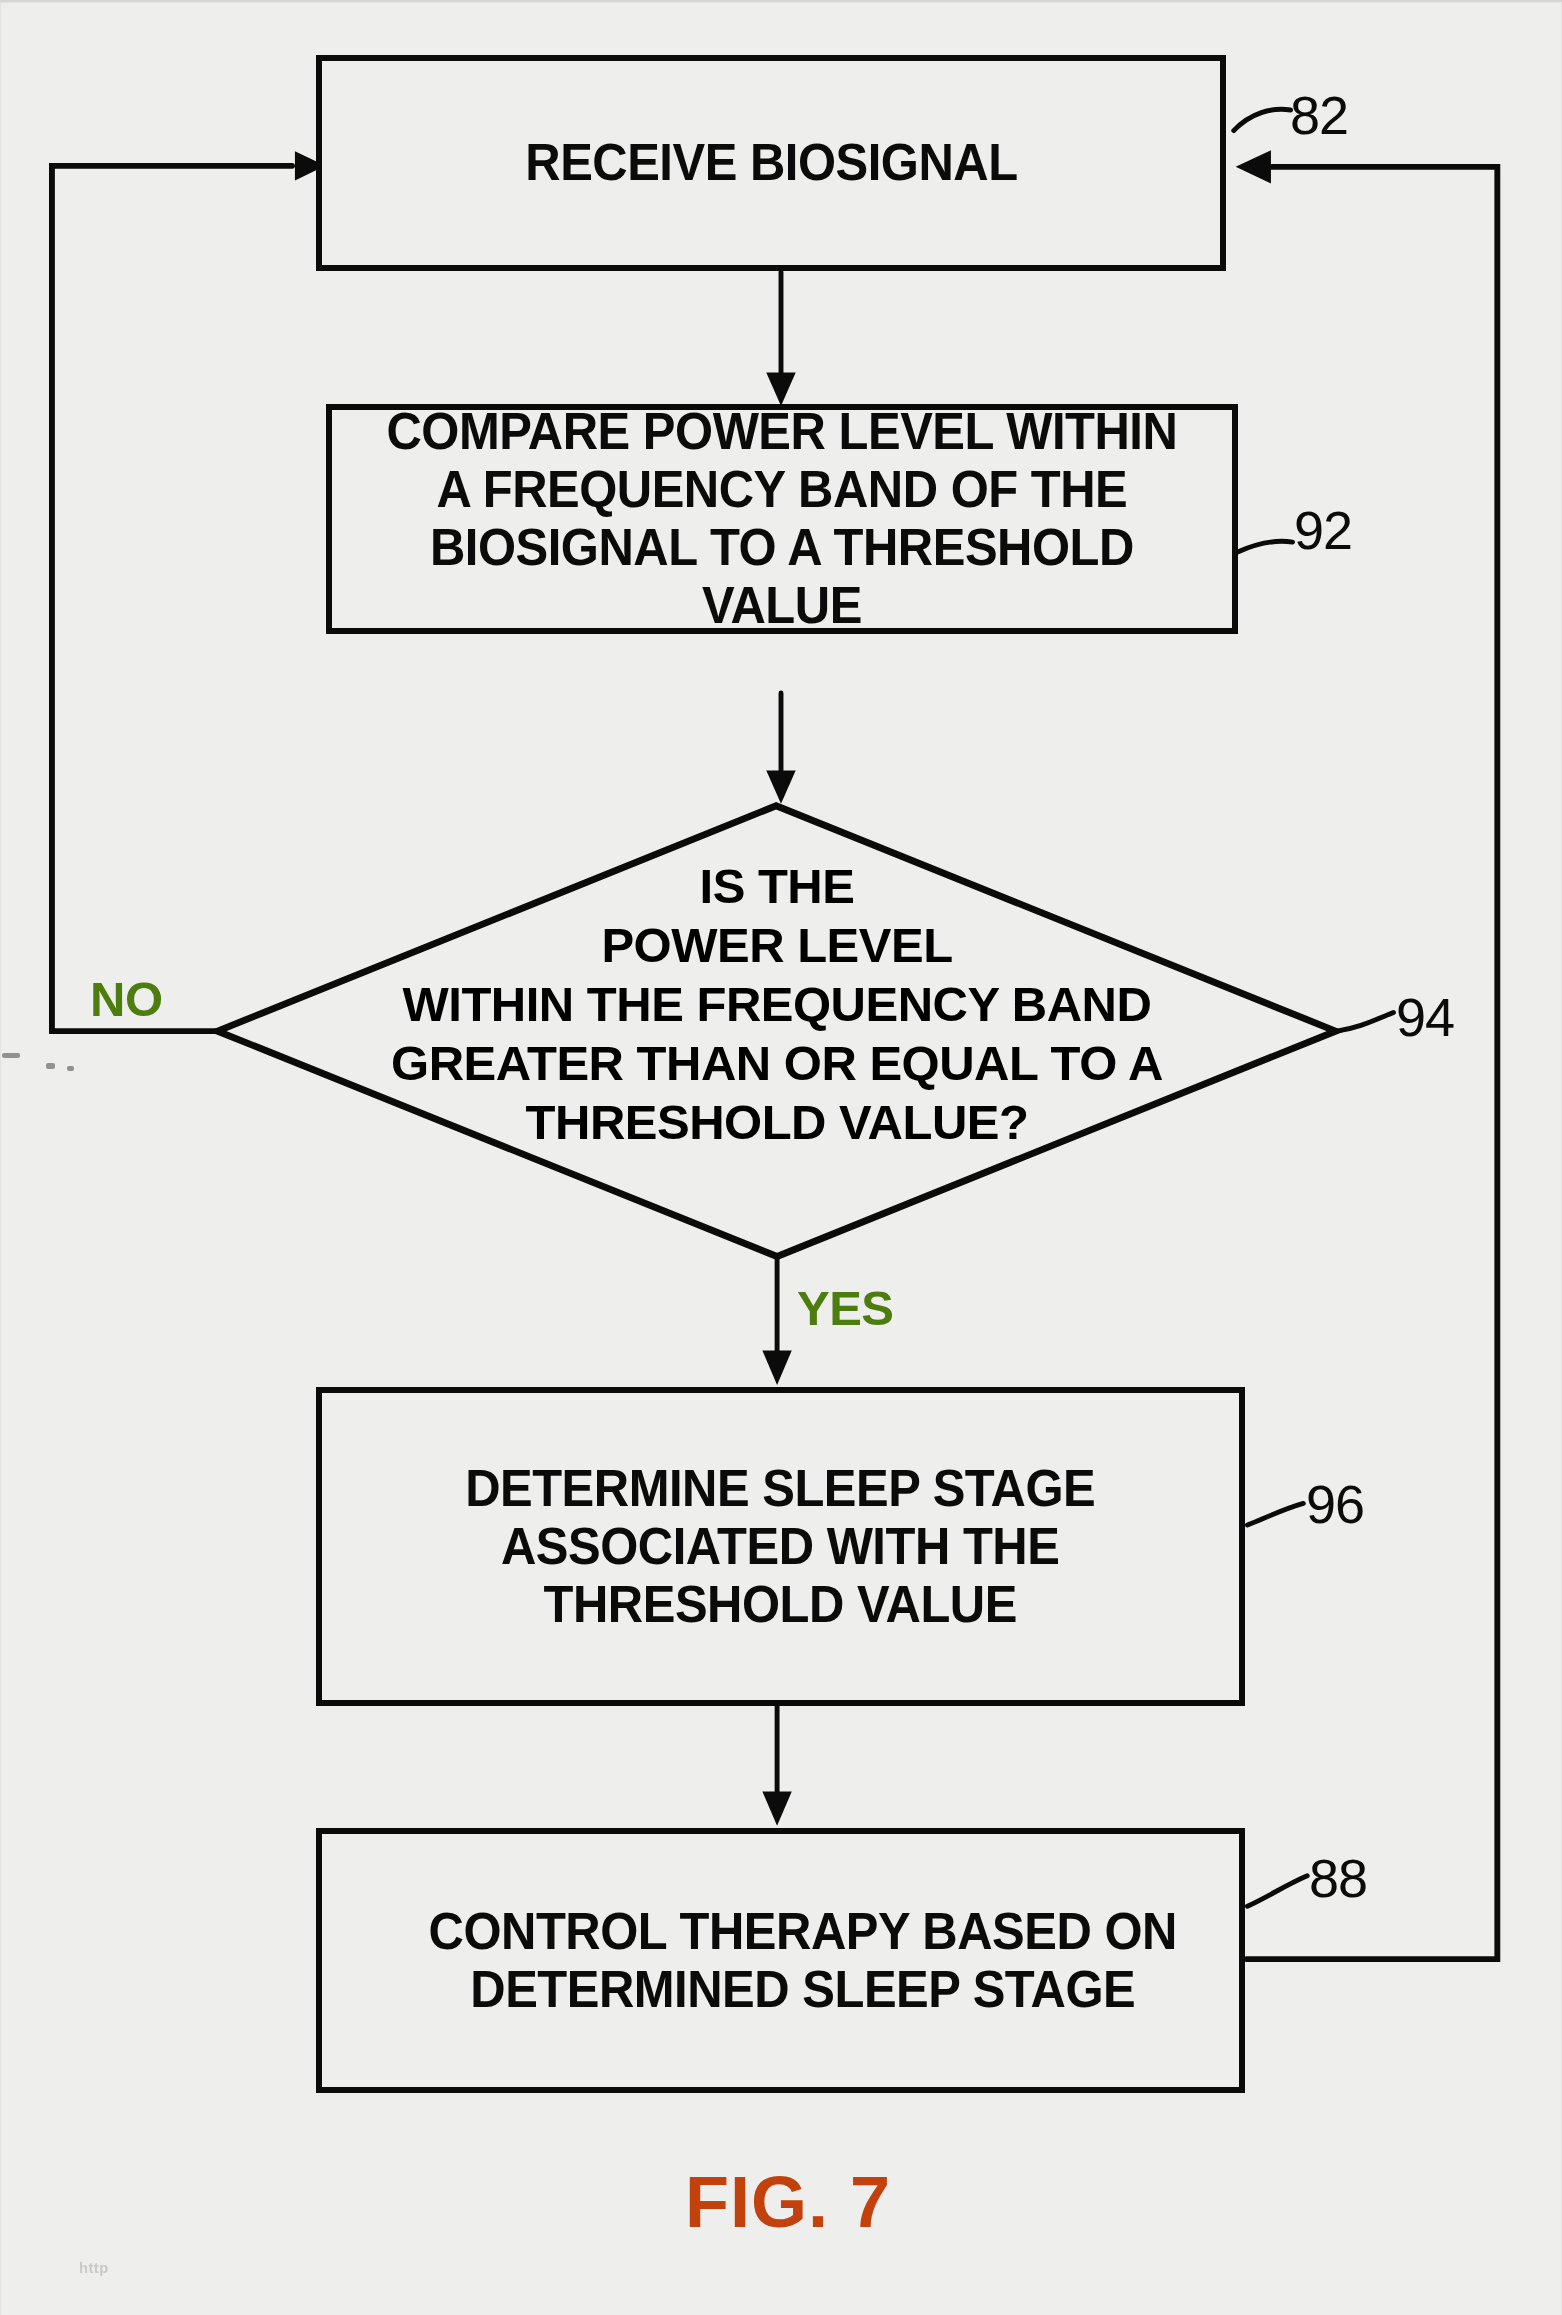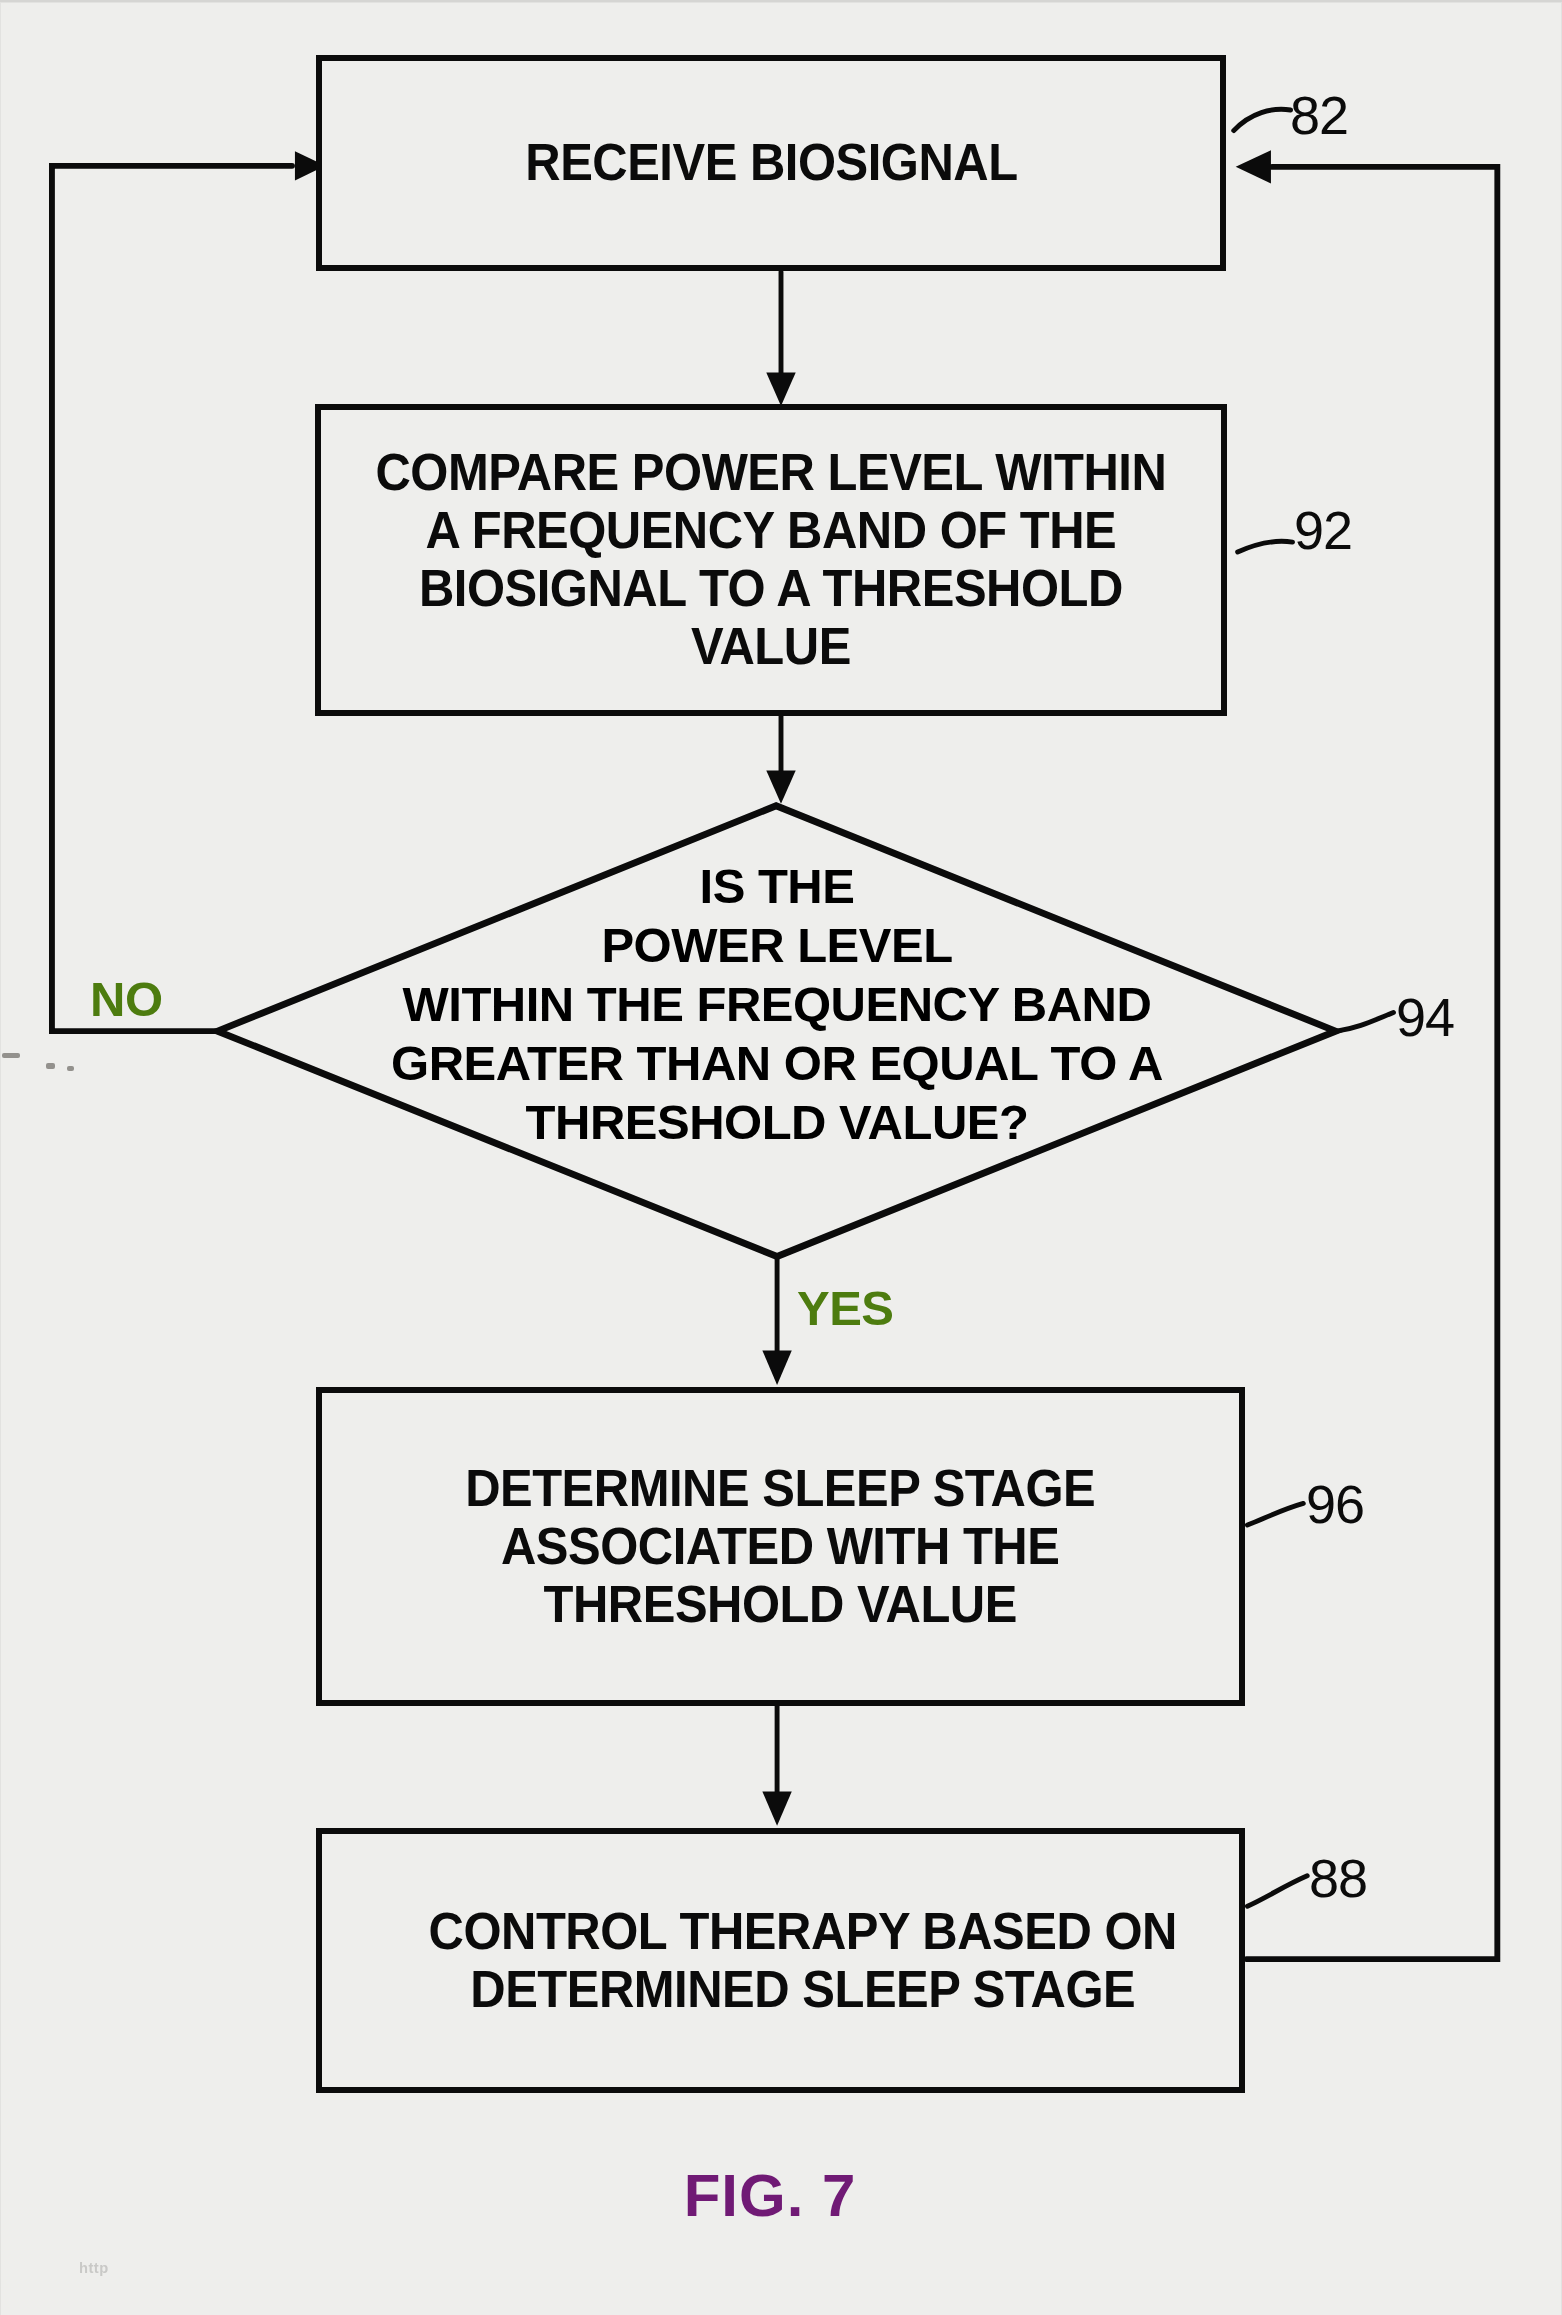--- a/index.html
+++ b/index.html
@@ -65,27 +65,27 @@
   .edge-label {
     position: absolute;
     color: #4d7c0f;
     font-weight: 700;
     font-size: 49px;
     line-height: 49px;
     letter-spacing: -0.5px;
   }
   .fig-caption {
     position: absolute;
-    left: 280px;
+    left: 298px;
     top: 2159px;
     width: 980px;
     text-align: center;
-    color: #701a75;
+    color: #c2410c;
     font-weight: 700;
-    font-size: 60px;
+    font-size: 72px;
     letter-spacing: 1px;
   }
   .watermark {
     position: absolute;
     left: 35px;
     top: 2258px;
     color: #c9c9c7;
     font-size: 14.7px;
     font-weight: 700;
     letter-spacing: 0.5px;
@@ -131,21 +131,21 @@
       <polygon points="797,818 782,784 812,784"></polygon>
       <polygon points="793,1411 778,1376 808,1376"></polygon>
       <polygon points="793,1861 778,1826 808,1826"></polygon>
     </g>
   </svg>
 
   <div class="flow-box" style="left:316px; top:53px; width:910px; height:216px;">
     <div class="node-text">RECEIVE BIOSIGNAL</div>
   </div>
 
-  <div class="flow-box" style="left:315px; top:402px; width:912px; height:312px;">
+  <div class="flow-box" style="left:326px; top:402px; width:912px; height:230px;">
     <div class="node-text">
       <div>COMPARE POWER LEVEL WITHIN</div>
       <div>A FREQUENCY BAND OF THE</div>
       <div>BIOSIGNAL TO A THRESHOLD</div>
       <div>VALUE</div>
     </div>
   </div>
 
   <div class="diamond-text">
     <div>IS THE</div>

